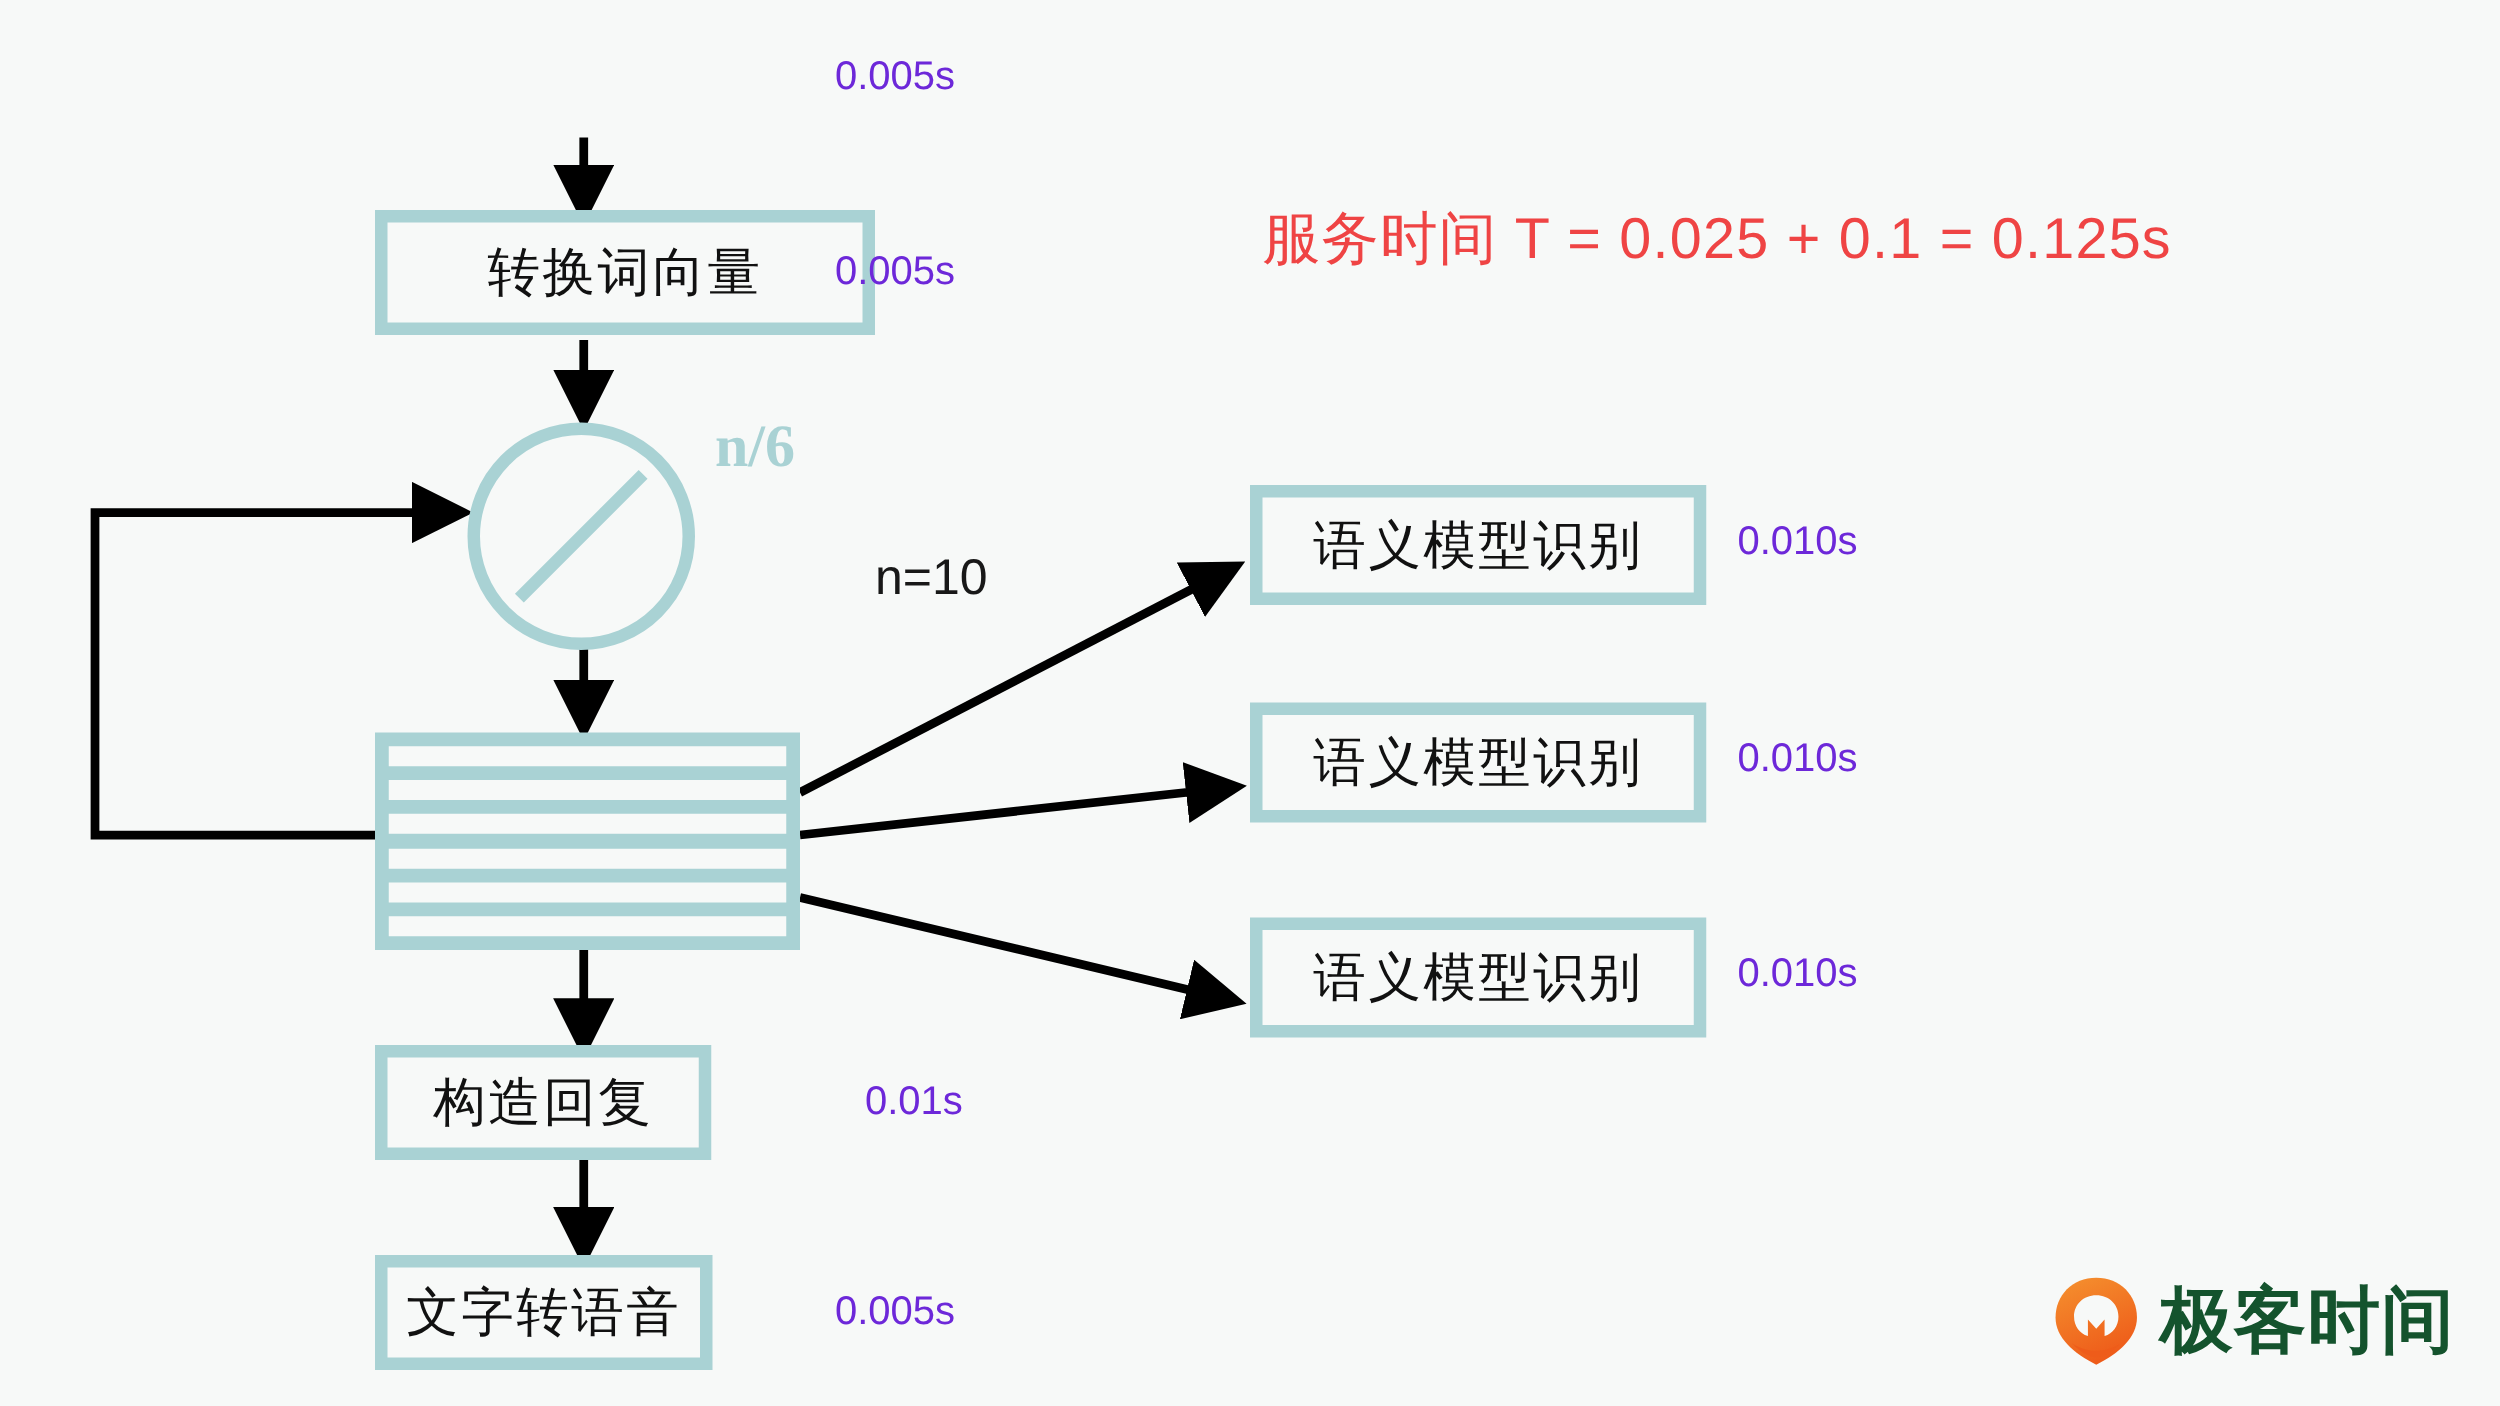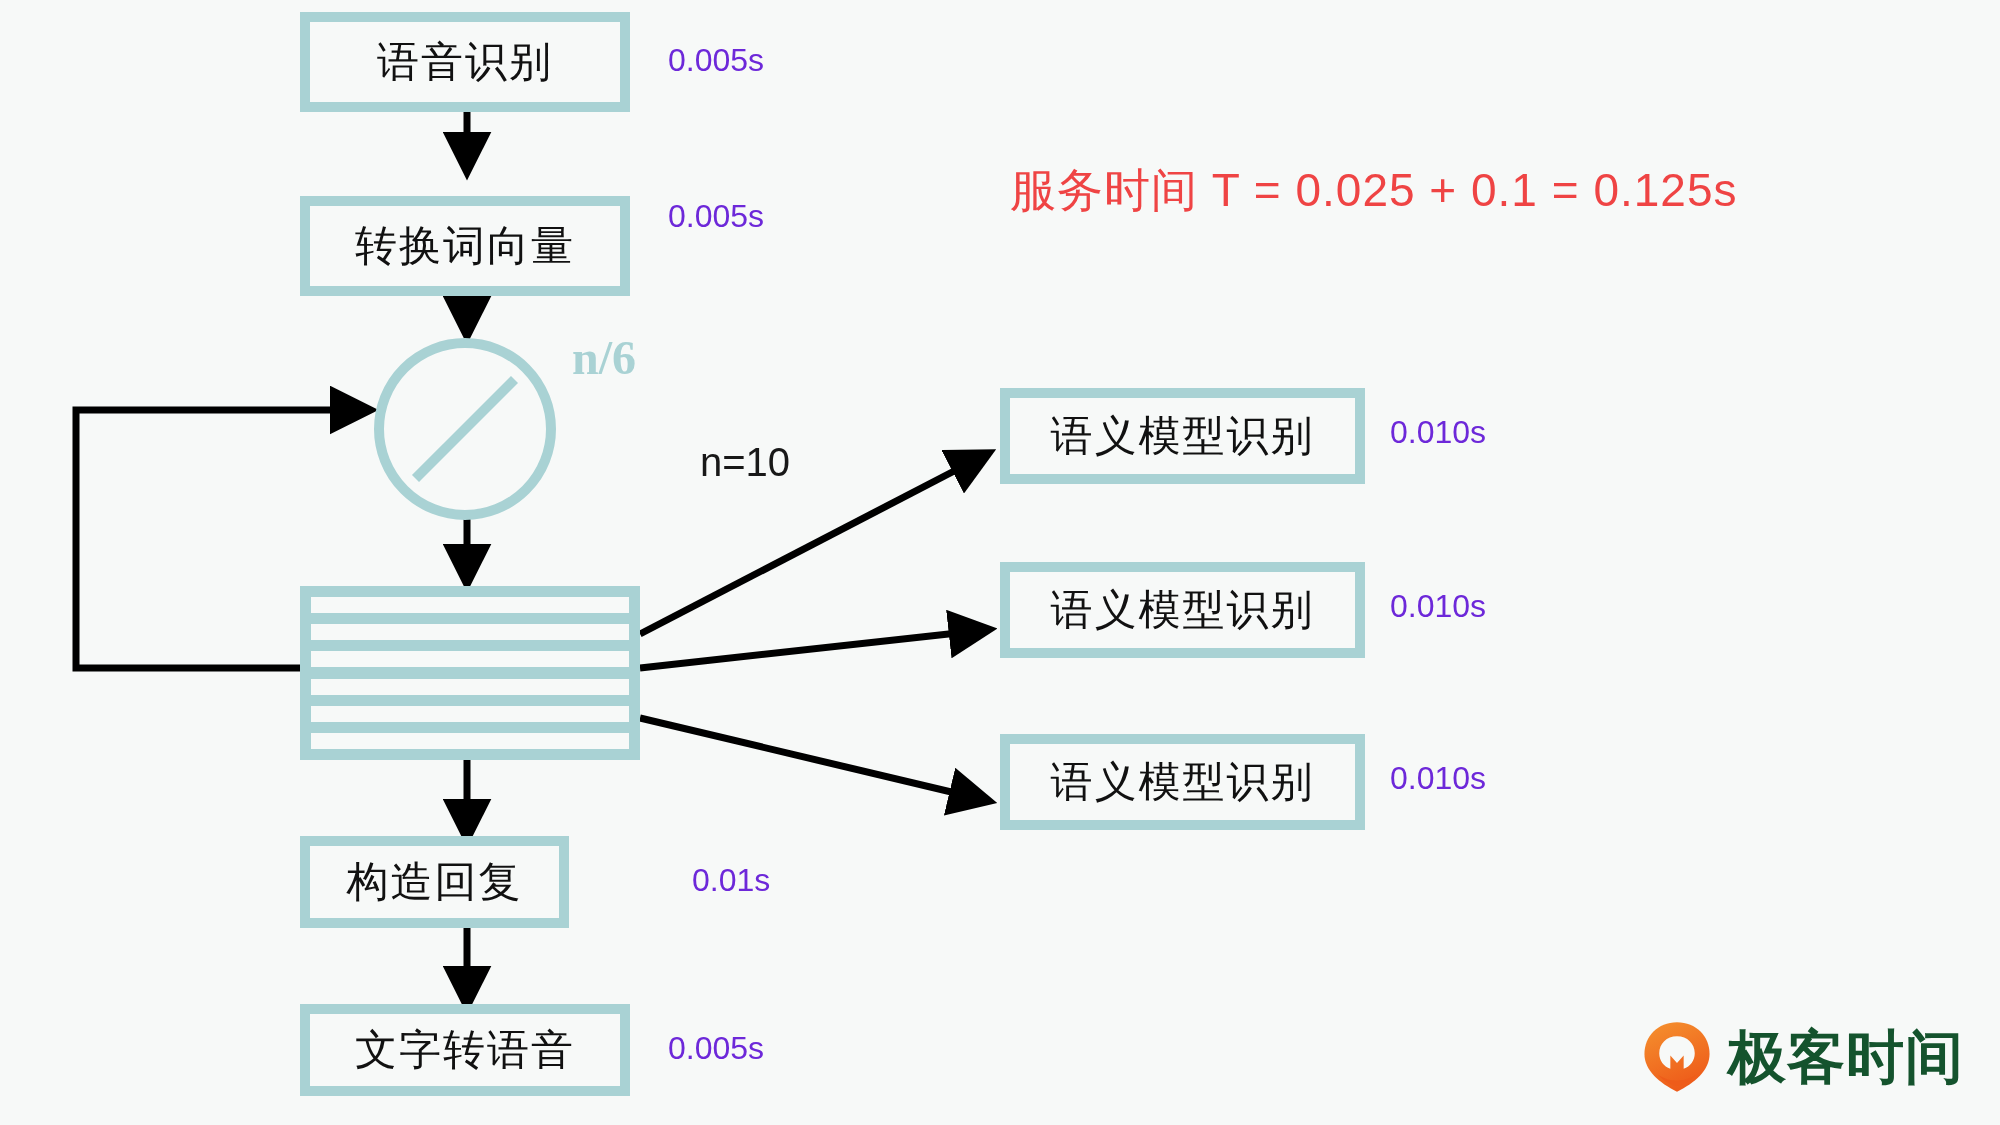--- a/index.html
+++ b/index.html
@@ -162,26 +162,23 @@
 
     <g stroke="#000000" stroke-width="7" fill="none" marker-end="url(#ah)">
       <line x1="640" y1="634" x2="985" y2="455"></line>
       <line x1="640" y1="668" x2="985" y2="630"></line>
       <line x1="640" y1="718" x2="985" y2="800"></line>
     </g>
   </svg>
 
   <div class="formula" style="left:1010px; top:160px;">服务时间 T = 0.025 + 0.1 = 0.125s</div>
 
-  <div class="pbox" style="left:300px; top:12px; width:330px; height:100px;">
-    <span class="label">语音识别</span>
-  </div>
   <div class="tlabel" style="left:668px; top:42px;">0.005s</div>
 
-  <div class="pbox" style="left:300px; top:168px; width:330px; height:100px;margin-top:28px;">
+  <div class="pbox" style="left:300px; top:168px; width:400px; height:100px;">
     <span class="label">转换词向量</span>
   </div>
   <div class="tlabel" style="left:668px; top:198px;">0.005s</div>
 
   <div class="circle-node" style="left:374px; top:338px; width:182px; height:182px;">
     <div class="slash"></div>
   </div>
   <div class="n6" style="left:572px; top:330px;">n/6</div>
 
   <div class="nlabel" style="left:700px; top:412px;margin-top:28px;">n=10</div>
@@ -193,21 +190,21 @@
     <div class="slot"></div>
     <div class="slot"></div>
     <div class="slot"></div>
   </div>
 
   <div class="pbox" style="left:300px; top:836px; width:269px; height:92px;">
     <span class="label">构造回复</span>
   </div>
   <div class="tlabel" style="left:692px; top:862px;">0.01s</div>
 
-  <div class="pbox" style="left:300px; top:1004px; width:330px; height:92px;">
+  <div class="pbox" style="left:300px; top:1004px; width:270px; height:92px;">
     <span class="label">文字转语音</span>
   </div>
   <div class="tlabel" style="left:668px; top:1030px;">0.005s</div>
 
   <div class="pbox" style="left:1000px; top:388px; width:365px; height:96px;">
     <span class="label">语义模型识别</span>
   </div>
   <div class="tlabel" style="left:1390px; top:414px;">0.010s</div>
 
   <div class="pbox" style="left:1000px; top:562px; width:365px; height:96px;">

